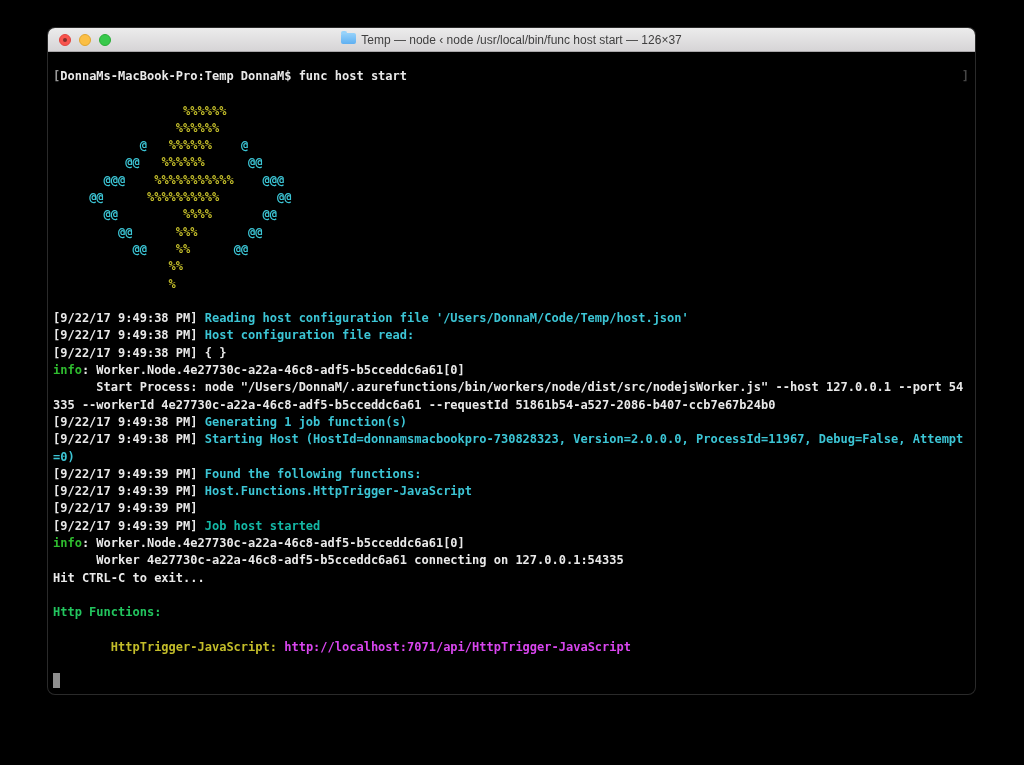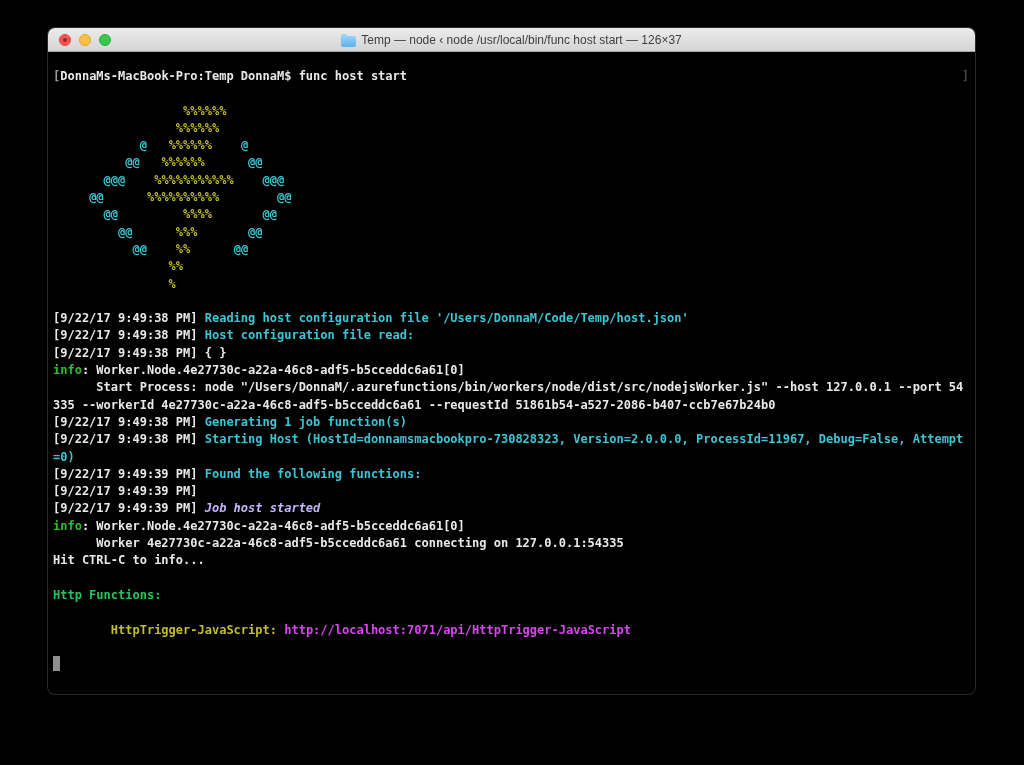--- a/index.html
+++ b/index.html
@@ -55,21 +55,21 @@
     left: 3px; top: 3px;
     width: 4px; height: 4px;
     border-radius: 50%;
     background: #842f2b;
   }
   .light.yellow { background: #fbbf45; border: 1px solid #e0a52f; }
   .light.green  { background: #38c94c; border: 1px solid #2aad38; }
   .titletext {
     margin: 0 auto;
     display: flex;
-    align-items: flex-end;
+    align-items: flex-start;
     gap: 5px;
     font-family: "Liberation Sans", sans-serif;
     font-size: 12px;
     color: #3f3f3f;
   }
   .folder-icon {
     width: 15px;
     height: 11px;
     background: linear-gradient(#96d2fa, #5fb0f2);
     border-radius: 2px;
@@ -147,25 +147,26 @@
       <div class="line"><span>[9/22/17 9:49:38 PM] </span><span style="color: rgb(60, 197, 213);">Reading host configuration file '/Users/DonnaM/Code/Temp/host.json'</span></div>
       <div class="line"><span>[9/22/17 9:49:38 PM] </span><span style="color: rgb(60, 197, 213);">Host configuration file read:</span></div>
       <div class="line"><span>[9/22/17 9:49:38 PM] { }</span></div>
       <div class="line"><span style="color: rgb(47, 189, 47);">info</span><span>: Worker.Node.4e27730c-a22a-46c8-adf5-b5cceddc6a61[0]</span></div>
       <div class="line"><span>      Start Process: node "/Users/DonnaM/.azurefunctions/bin/workers/node/dist/src/nodejsWorker.js" --host 127.0.0.1 --port 54</span></div>
       <div class="line"><span>335 --workerId 4e27730c-a22a-46c8-adf5-b5cceddc6a61 --requestId 51861b54-a527-2086-b407-ccb7e67b24b0</span></div>
       <div class="line"><span>[9/22/17 9:49:38 PM] </span><span style="color: rgb(60, 197, 213);">Generating 1 job function(s)</span></div>
       <div class="line"><span>[9/22/17 9:49:38 PM] </span><span style="color: rgb(60, 197, 213);">Starting Host (HostId=donnamsmacbookpro-730828323, Version=2.0.0.0, ProcessId=11967, Debug=False, Attempt</span></div>
       <div class="line"><span style="color: rgb(60, 197, 213);">=0)</span></div>
       <div class="line"><span>[9/22/17 9:49:39 PM] </span><span style="color: rgb(60, 197, 213);">Found the following functions:</span></div>
+      <div class="line"><span>[9/22/17 9:49:39 PM] </span><span style="color: rgb(60, 197, 213);">Host.Functions.HttpTrigger-JavaScript</span></div>
       <div class="line"><span>[9/22/17 9:49:39 PM] </span></div>
-      <div class="line"><span>[9/22/17 9:49:39 PM] </span><span style="color: #c4b5fd; font-style: italic;">Job host started</span></div>
+      <div class="line"><span>[9/22/17 9:49:39 PM] </span><span style="color: #14b8a6;">Job host started</span></div>
       <div class="line"><span style="color: rgb(47, 189, 47);">info</span><span>: Worker.Node.4e27730c-a22a-46c8-adf5-b5cceddc6a61[0]</span></div>
       <div class="line"><span>      Worker 4e27730c-a22a-46c8-adf5-b5cceddc6a61 connecting on 127.0.0.1:54335</span></div>
-      <div class="line"><span>Hit CTRL-C to info...</span></div>
+      <div class="line"><span>Hit CTRL-C to exit...</span></div>
       <div class="line"></div>
       <div class="line"><span style="color: #22c55e;">Http Functions:</span></div>
       <div class="line"></div>
       <div class="line"><span>        </span><span style="color: rgb(195, 189, 42);">HttpTrigger-JavaScript:</span><span> </span><span style="color: #d946ef;">http://localhost:7071/api/HttpTrigger-JavaScript</span></div>
       <div class="line"></div>
       <div class="line"><span class="cursor" style="background: rgb(143, 143, 143);"></span></div>
     </div>
 </div>
 
 </body></html>

